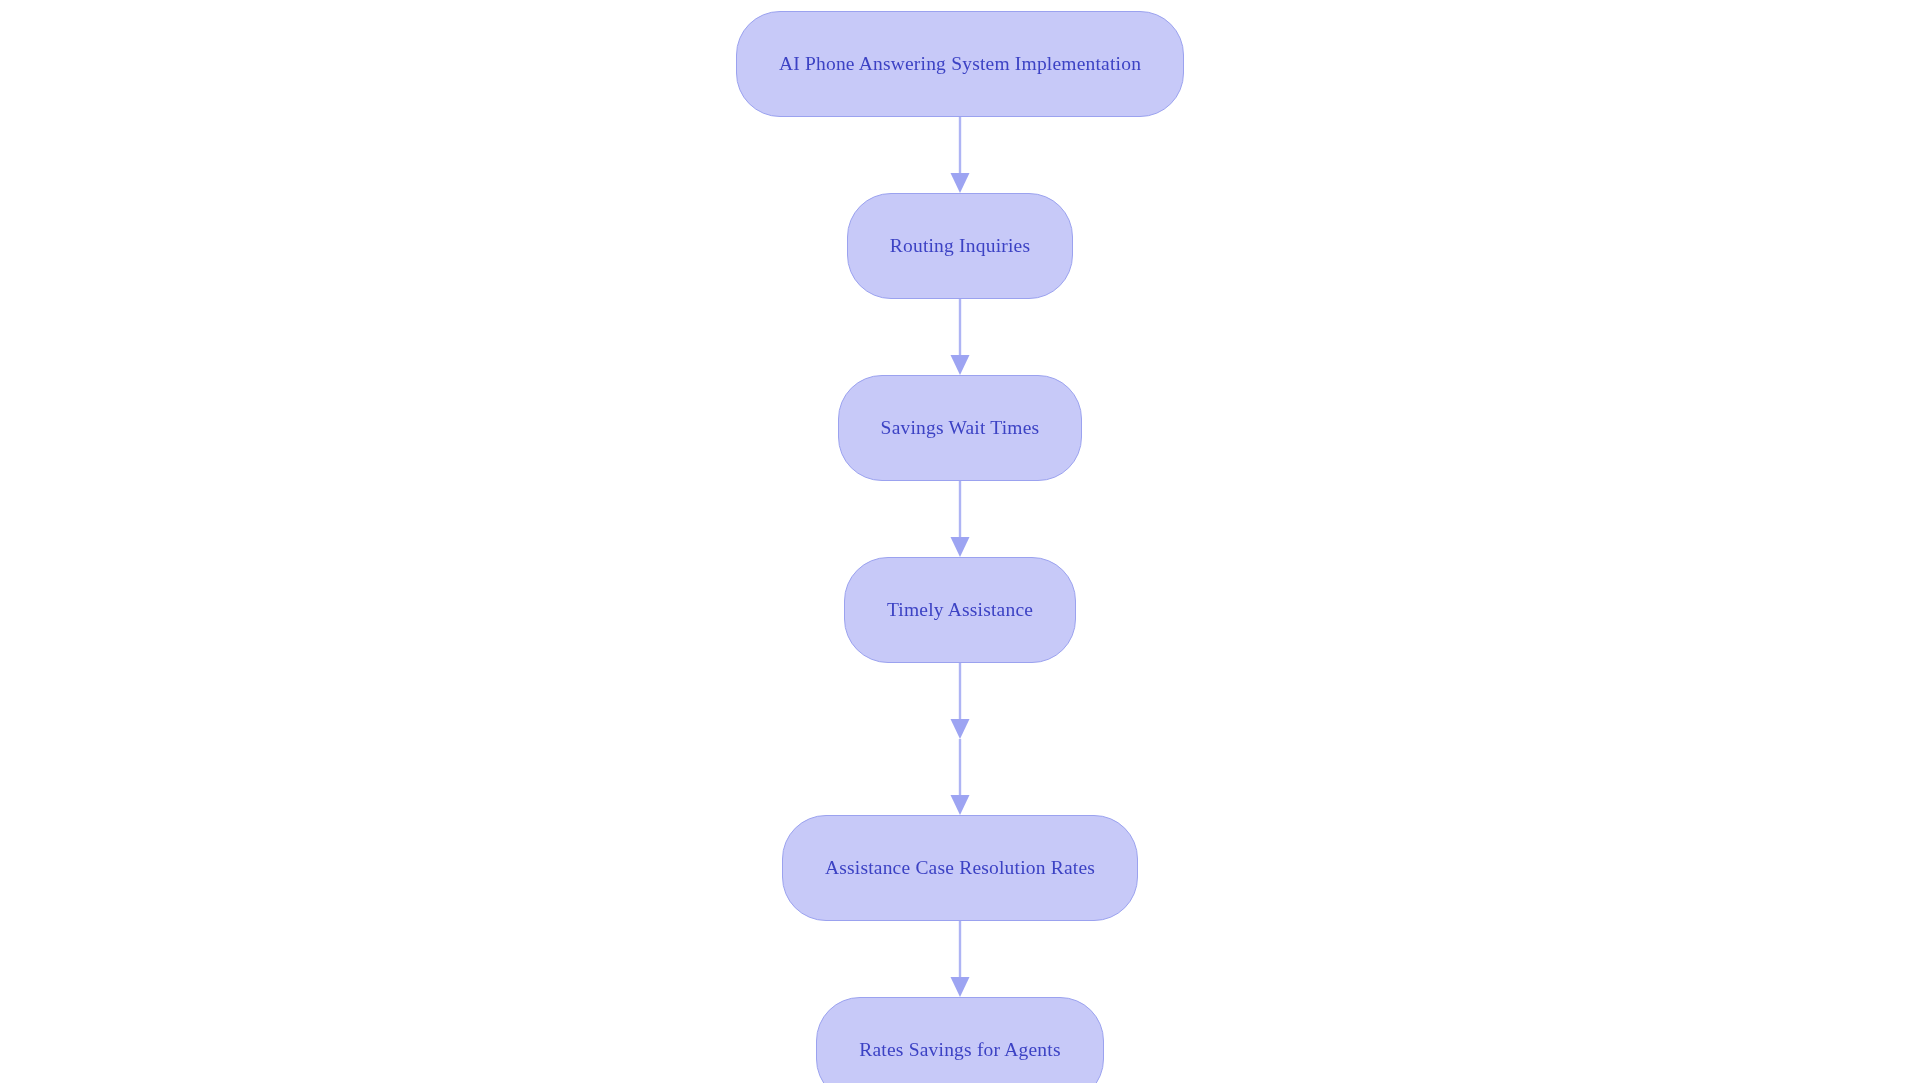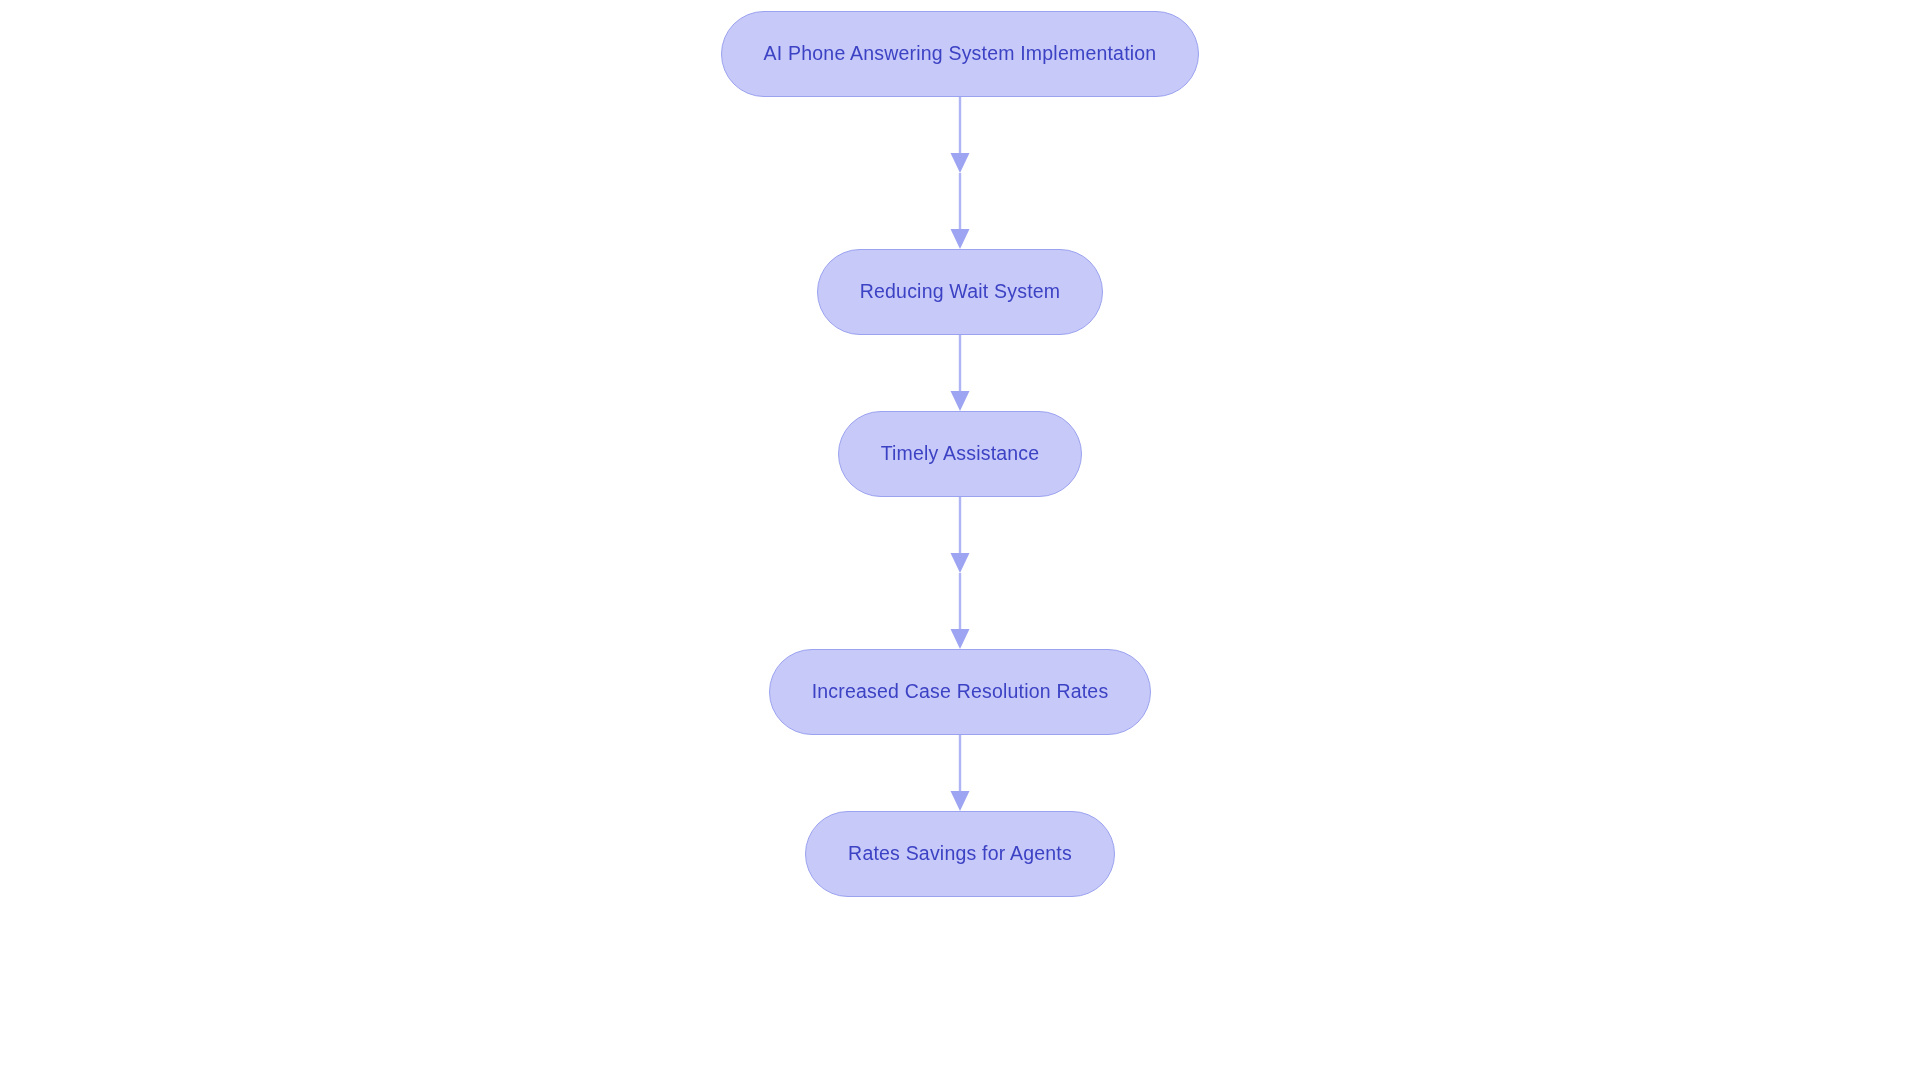--- a/index.html
+++ b/index.html
@@ -20,29 +20,30 @@
   }
   .flowchart {
     width: 1920px;
     height: 1083px;
     display: flex;
     flex-direction: column;
     align-items: center;
     padding-top: 11px;
   }
   .flow-node {
-    height: 86px;
+    height: 106px;
     display: flex;
     align-items: center;
     justify-content: flex-end;
     padding: 0 42px;
     background: var(--node-fill);
     border: 1.5px solid var(--node-border);
     border-radius: 44px;
     flex: 0 0 auto;
+    font-family: Liberation Serif, serif;
   }
   .flow-node .node-label {
     color: var(--node-text);
     font-size: 19.5px;
     letter-spacing: 0.2px;
     white-space: nowrap;
     line-height: 1;
   }
   .connector {
     display: block;
@@ -63,28 +64,31 @@
 
   <div class="flow-node">
     <span class="node-label">AI Phone Answering System Implementation</span>
   </div>
 
   <svg class="connector" width="24" height="76" viewBox="0 0 24 76">
     <line class="connector-line" x1="12" y1="0" x2="12" y2="58"></line>
     <path class="connector-head" d="M 2.5 56 L 21.5 56 L 12 76 Z"></path>
   </svg>
 
+  <div class="flow-node">
+    <span class="node-label">Routing Inquiries</span>
+  </div>
 
   <svg class="connector" width="24" height="76" viewBox="0 0 24 76">
     <line class="connector-line" x1="12" y1="0" x2="12" y2="58"></line>
     <path class="connector-head" d="M 2.5 56 L 21.5 56 L 12 76 Z"></path>
   </svg>
 
   <div class="flow-node">
-    <span class="node-label">Reducing Wait System</span>
+    <span class="node-label">Savings Wait Times</span>
   </div>
 
   <svg class="connector" width="24" height="76" viewBox="0 0 24 76">
     <line class="connector-line" x1="12" y1="0" x2="12" y2="58"></line>
     <path class="connector-head" d="M 2.5 56 L 21.5 56 L 12 76 Z"></path>
   </svg>
 
   <div class="flow-node">
     <span class="node-label">Timely Assistance</span>
   </div>
@@ -94,21 +98,21 @@
     <path class="connector-head" d="M 2.5 56 L 21.5 56 L 12 76 Z"></path>
   </svg>
 
 
   <svg class="connector" width="24" height="76" viewBox="0 0 24 76">
     <line class="connector-line" x1="12" y1="0" x2="12" y2="58"></line>
     <path class="connector-head" d="M 2.5 56 L 21.5 56 L 12 76 Z"></path>
   </svg>
 
   <div class="flow-node">
-    <span class="node-label">Increased Case Resolution Rates</span>
+    <span class="node-label">Assistance Case Resolution Rates</span>
   </div>
 
   <svg class="connector" width="24" height="76" viewBox="0 0 24 76">
     <line class="connector-line" x1="12" y1="0" x2="12" y2="58"></line>
     <path class="connector-head" d="M 2.5 56 L 21.5 56 L 12 76 Z"></path>
   </svg>
 
   <div class="flow-node">
     <span class="node-label">Rates Savings for Agents</span>
   </div>

